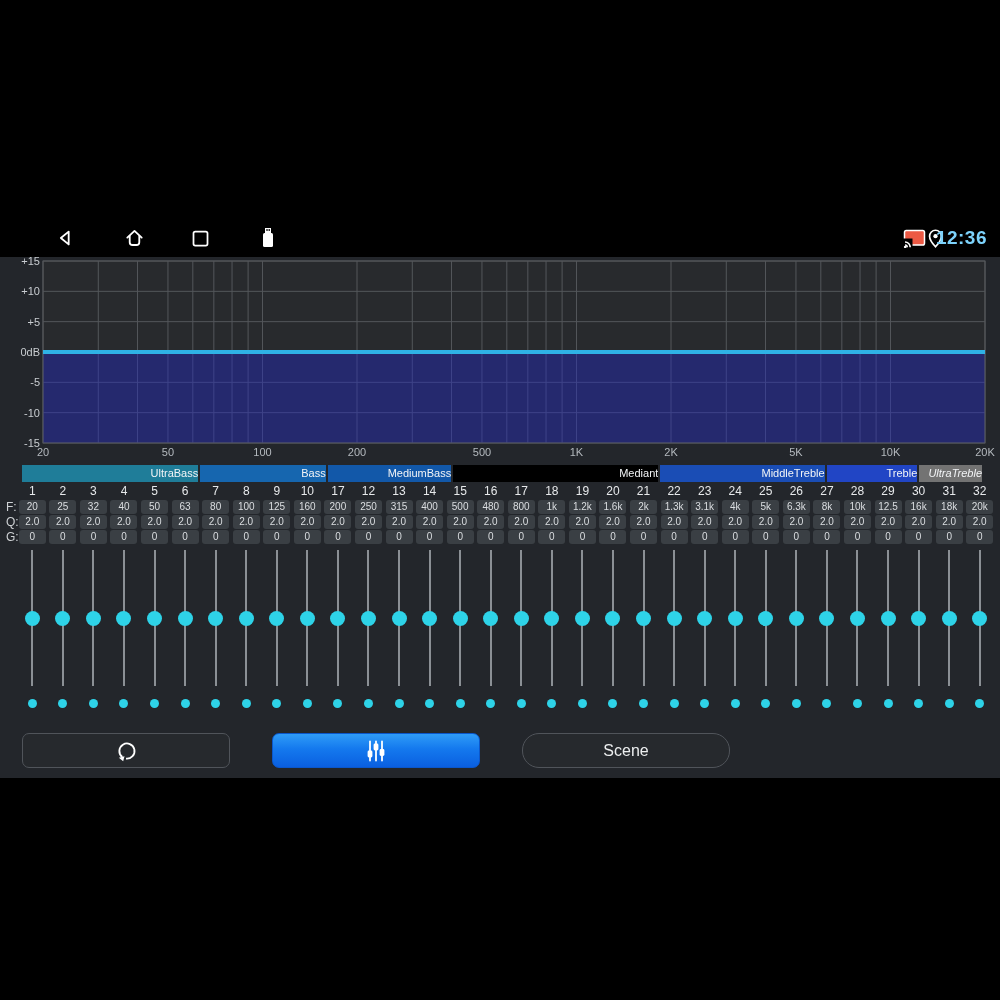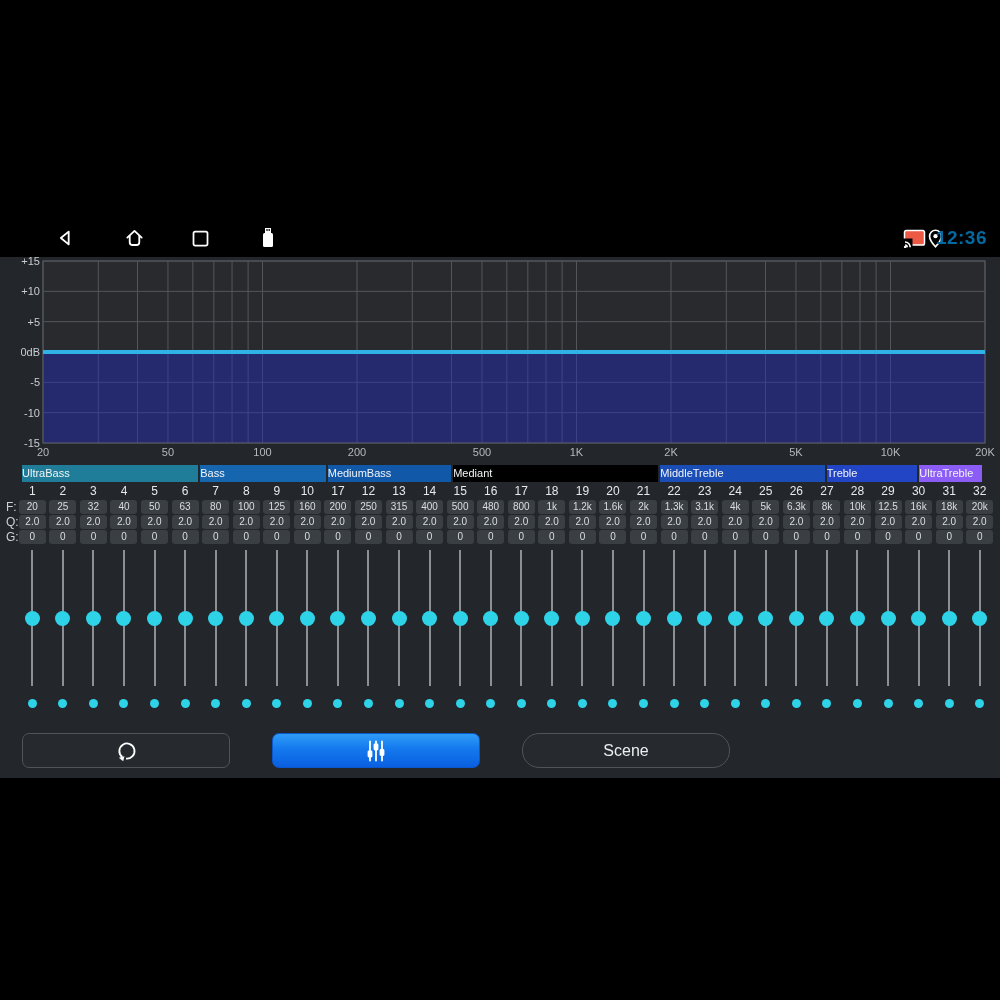--- a/index.html
+++ b/index.html
@@ -2,27 +2,27 @@
 <html><head>
 <meta charset="utf-8">
 <style>
   html,body{margin:0;padding:0;background:#000;}
   .page{position:relative;width:1000px;height:1000px;background:#000;overflow:hidden;
         font-family:"Liberation Sans","DejaVu Sans",sans-serif;-webkit-font-smoothing:antialiased;}
   
   .statusbar{position:absolute;left:0;top:218px;width:1000px;height:40px;background:#000;}
   .sb-icon{position:absolute;top:0;height:40px;display:flex;align-items:center;justify-content:center;}
   .sb-time{position:absolute;top:0;right:13px;height:40px;display:flex;align-items:center;
-           color:#0369a1;font-size:19px;font-weight:bold;letter-spacing:.5px;}
+           color:#7dd3fc;font-size:19px;font-weight:bold;letter-spacing:.5px;}
   
   .panel{position:absolute;left:0;top:257px;width:1000px;height:521px;background:#23262b;}
   .graph{position:absolute;left:0;top:0;width:1000px;height:205px;}
   
   .groups{position:absolute;left:22px;top:208px;width:960px;height:17px;display:flex;}
-  .group{height:17px;margin-right:2px;color:#f2f4f6;font-size:11px;line-height:17px;text-align:left;
+  .group{height:17px;margin-right:2px;color:#f2f4f6;font-size:11px;line-height:17px;text-align:right;
          overflow:hidden;white-space:nowrap;}
   .group:last-child{margin-right:0;}
   
   .bandrow{position:absolute;left:17px;width:978px;display:flex;}
   .bandcol{flex:1 1 0;display:flex;align-items:center;justify-content:center;}
   .band-num{color:#e7e9eb;font-size:12px;}
   .chip{display:block;width:27px;height:14px;line-height:14px;border-radius:3px;background:#3a3f44;
         color:#dbdee1;font-size:10px;text-align:center;}
   .rowlabel{position:absolute;left:6px;width:16px;color:#cfd2d5;font-size:12px;height:14px;line-height:14px;}
   
@@ -146,21 +146,21 @@
         <text x="985" y="199" fill="#b4b9be" font-size="11" text-anchor="middle">20K</text>
       </svg>
 
     <div class="groups">
         <div class="group" style="width: 177px; background: rgb(31, 125, 153);">UltraBass</div>
         <div class="group" style="width: 126px; background: rgb(22, 102, 175);">Bass</div>
         <div class="group" style="width: 124px; background: rgb(18, 88, 169);">MediumBass</div>
         <div class="group" style="width: 206px; background: #000000;">Mediant</div>
         <div class="group" style="width: 165px; background: rgb(26, 77, 181);">MiddleTreble</div>
         <div class="group" style="width: 91px; background: rgb(33, 69, 197);">Treble</div>
-        <div class="group" style="width: 63px; background: #8b5cf6;">UltraTreble</div>
+        <div class="group" style="width: 63px; background: #737373; font-style: italic;">UltraTreble</div>
       </div>
 
     <div class="rowlabel" style="top:243px;">F:</div>
     <div class="rowlabel" style="top:258px;">Q:</div>
     <div class="rowlabel" style="top:273px;">G:</div>
 
     <div class="bandrow" style="top:227px;height:14px;">
         <div class="bandcol">
           <span class="band-num">1</span>
         </div>

